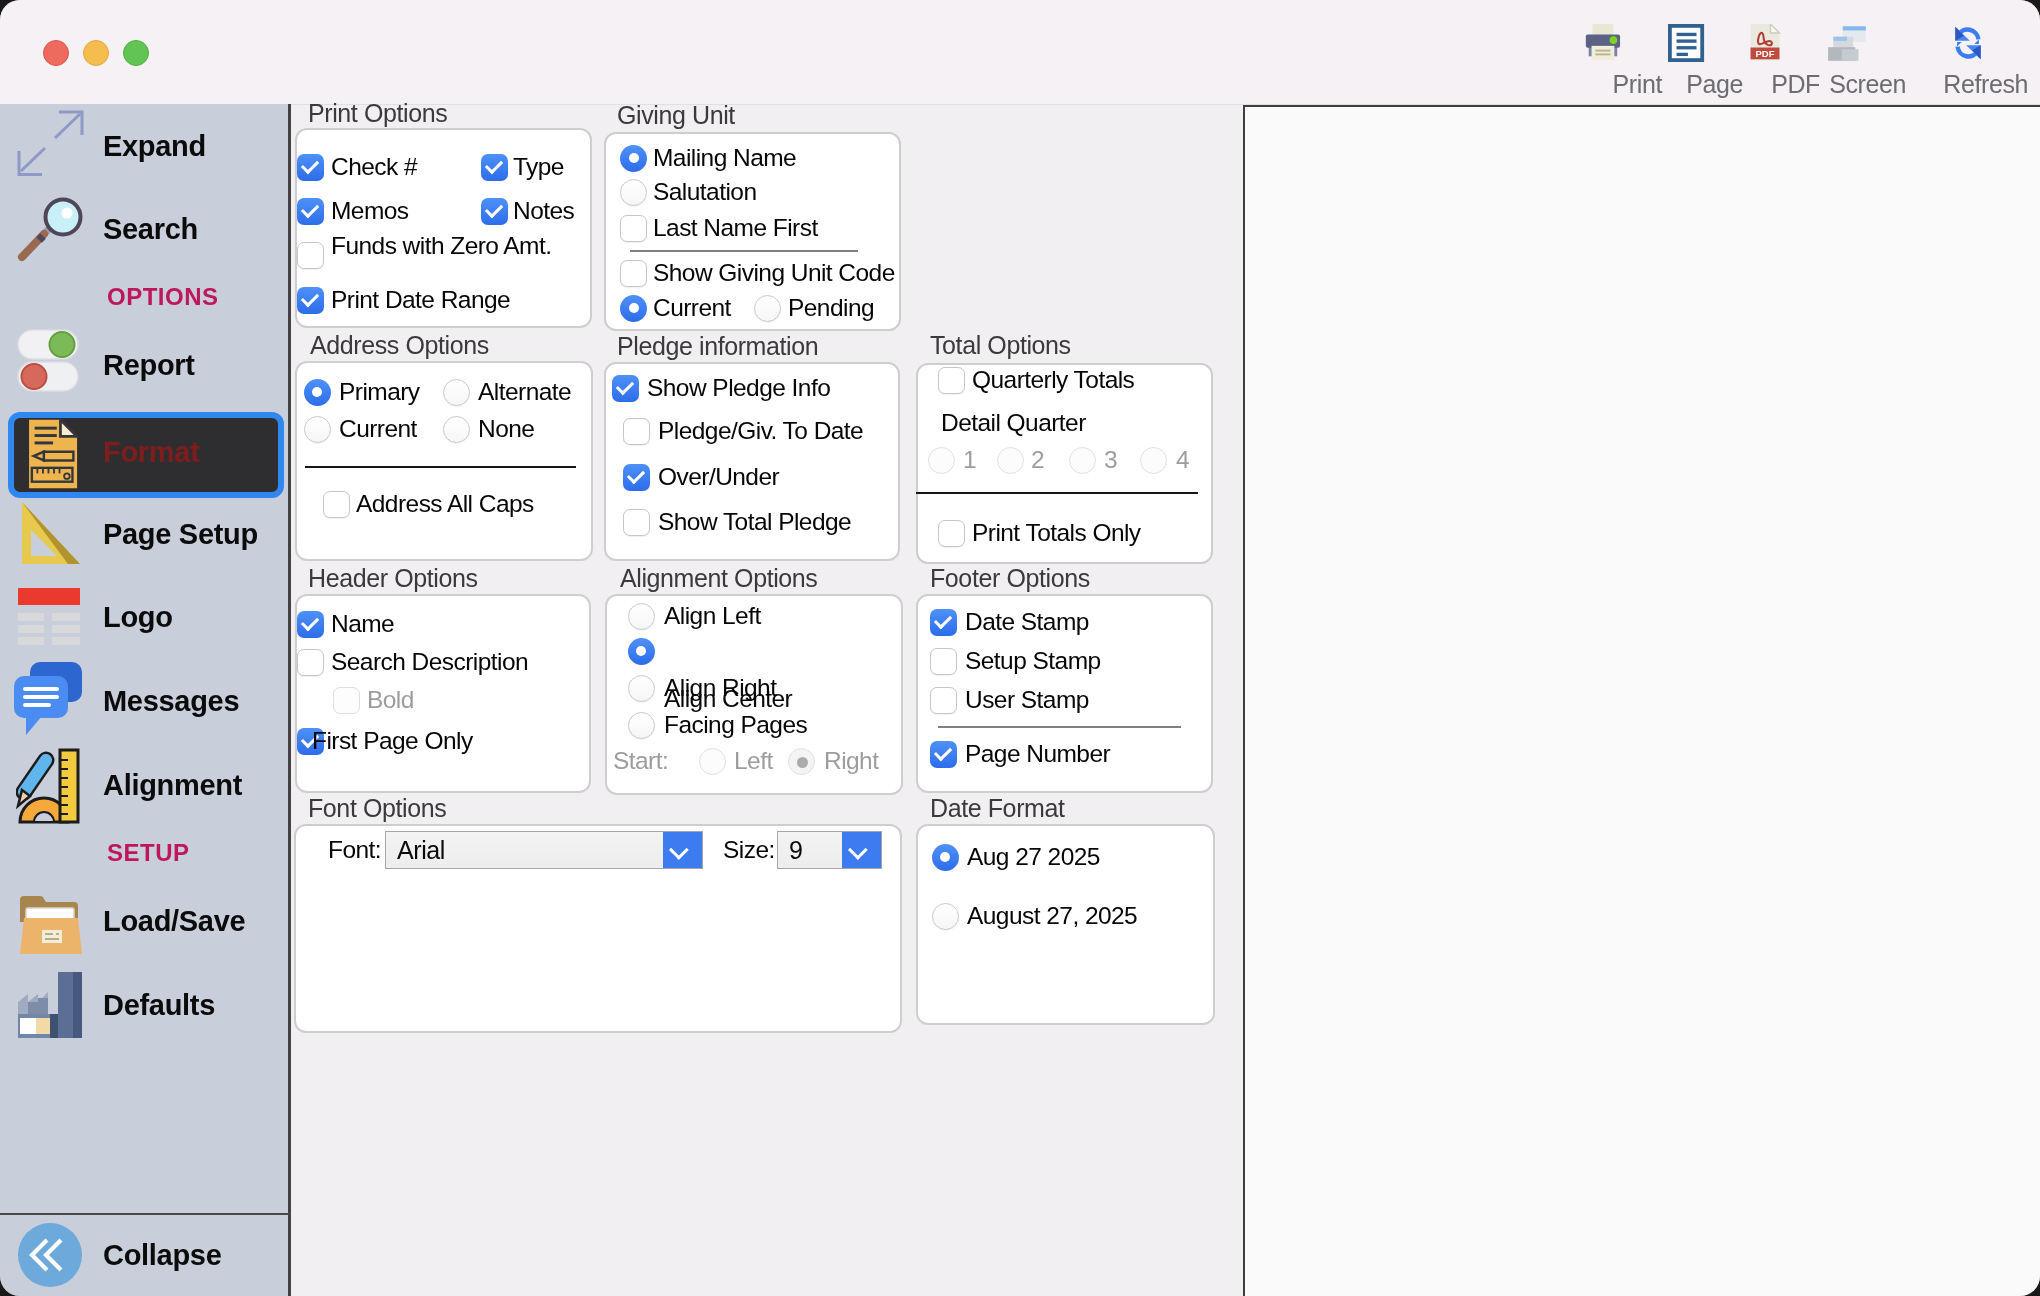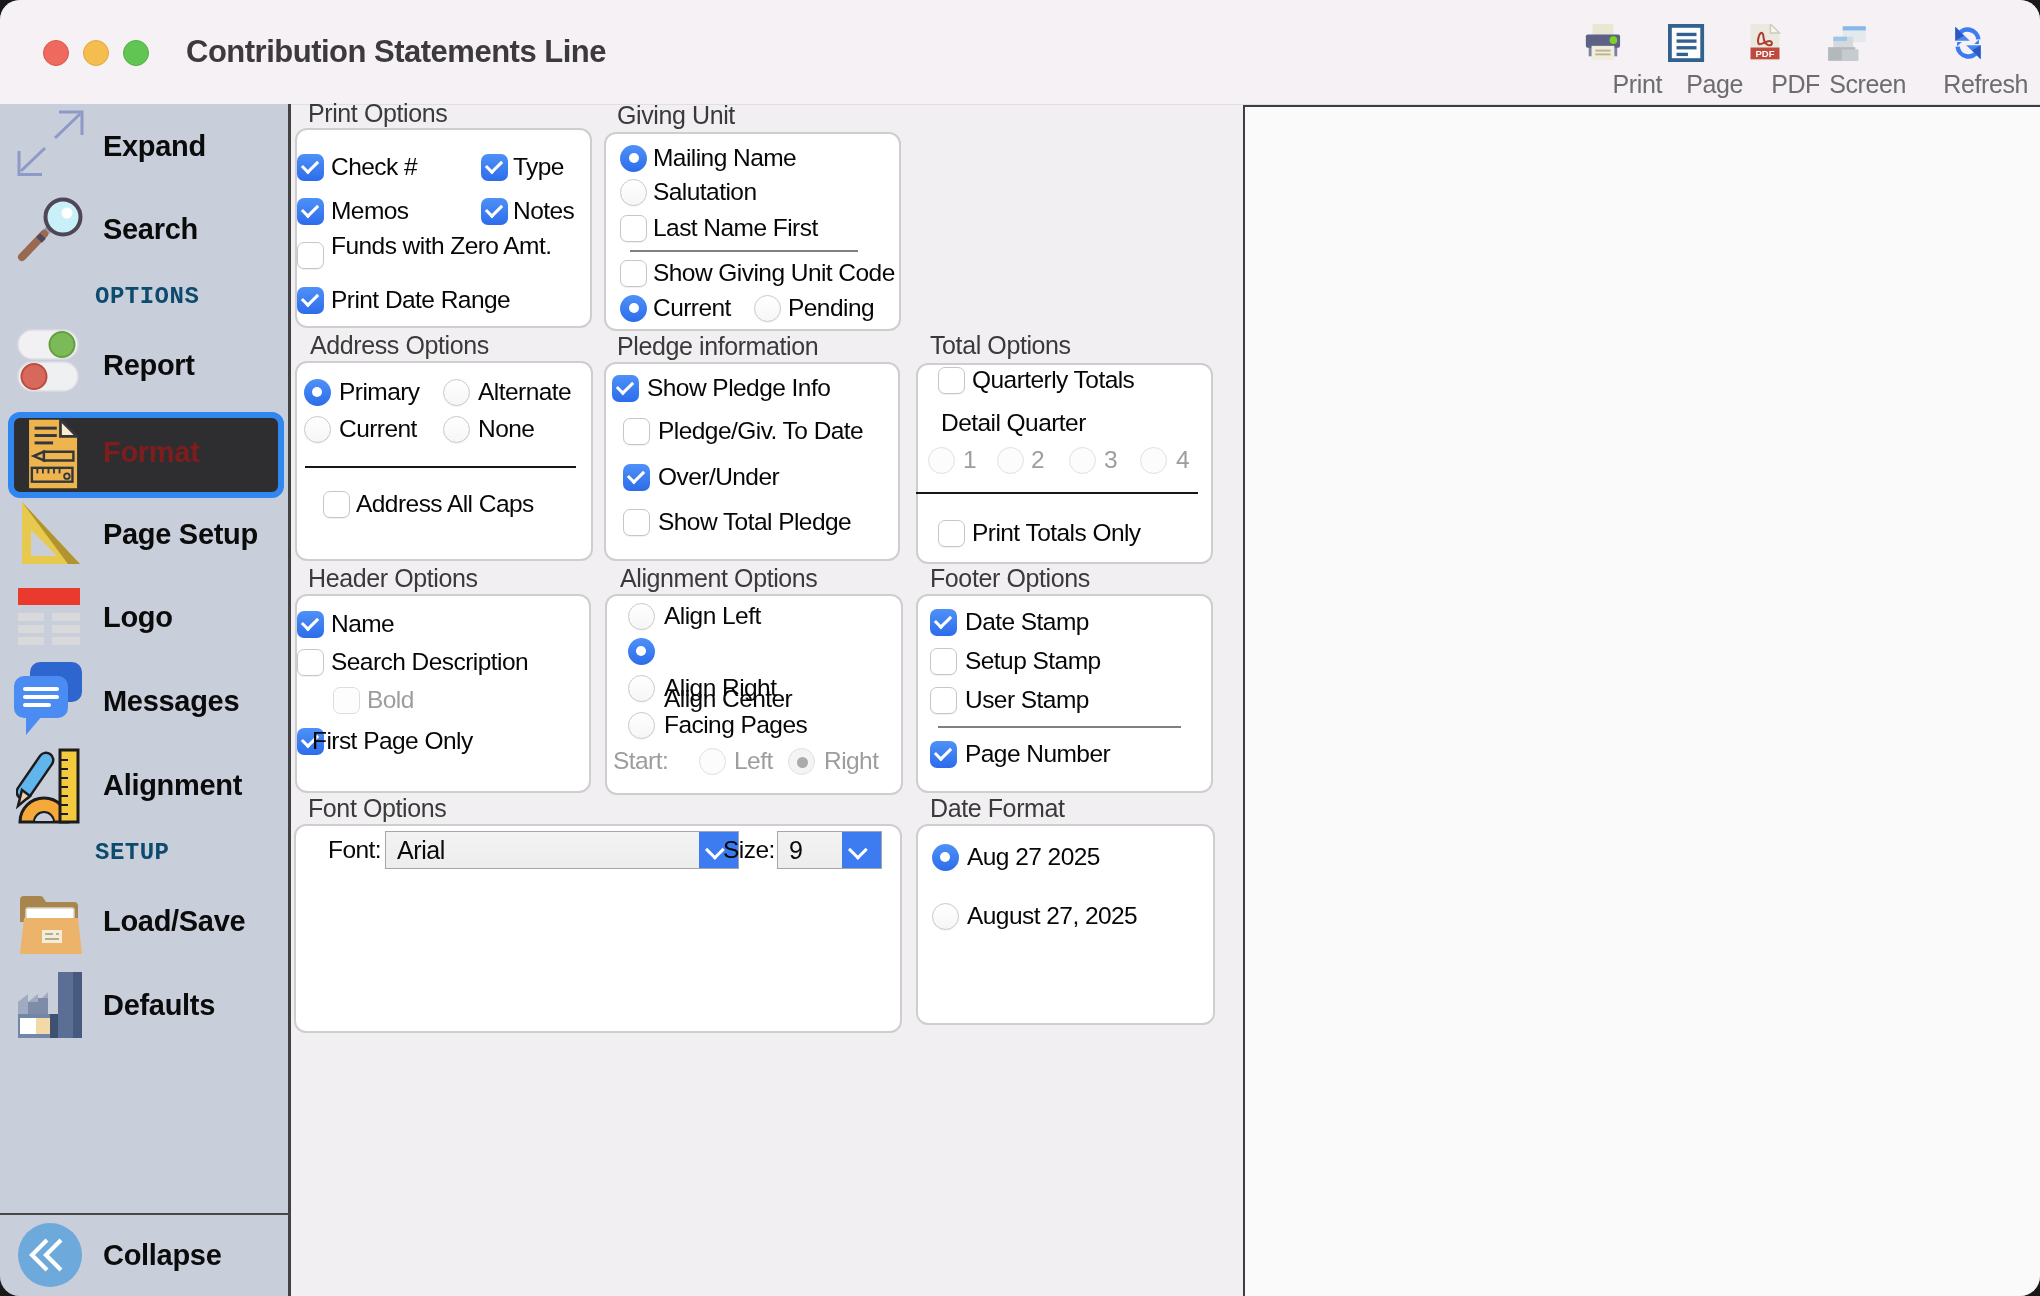--- a/index.html
+++ b/index.html
@@ -4,21 +4,21 @@
 html,body{margin:0;padding:0;}
 body{width:2040px;height:1296px;background:#191919;font-family:"Liberation Sans",sans-serif;position:relative;overflow:hidden;}
 .win{position:absolute;inset:0;border-radius:20px;overflow:hidden;background:#f1eff1;box-shadow:inset 2px 0 0 rgba(30,30,30,0.5),inset -2px 0 0 rgba(30,30,30,0.4),inset 0 -2px 0 rgba(30,30,30,0.5),inset 0 1px 0 rgba(150,145,148,0.6);}
 .titlebar{position:absolute;left:0;top:0;right:0;height:104px;background:#f5f1f4;border-bottom:1px solid #e2dee1;}
 .tl{position:absolute;top:40px;width:24px;height:24px;border-radius:50%;}
 .title{position:absolute;left:186px;top:34px;font-size:31px;font-weight:bold;letter-spacing:-0.5px;color:#3d3a3d;white-space:nowrap;}
 .tbi{position:absolute;top:24px;width:44px;height:38px;}
 .tbl{position:absolute;top:70px;font-size:25px;letter-spacing:-0.4px;color:#6c6c71;text-align:right;width:120px;}
 .sidebar{position:absolute;left:0;top:104px;bottom:0;width:288px;background:#c9cedb;border-right:3px solid #424242;}
 .sbl{position:absolute;z-index:3;left:103px;font-size:29px;font-weight:bold;letter-spacing:-0.3px;color:#0b0b0b;white-space:nowrap;}
-.sbh{position:absolute;left:95px;font-size:24px;font-weight:bold;letter-spacing:0.5px;color:#0c4a6e;font-family:Liberation Mono, monospace;}
+.sbh{position:absolute;left:107px;font-size:24px;font-weight:bold;letter-spacing:0.5px;color:#be185d;}
 .sel{position:absolute;left:8px;top:308px;width:264px;height:74px;background:#2e2e30;border:6px solid #2f87ef;border-radius:12px;}
 .ic{position:absolute;z-index:2;}
 .content{position:absolute;left:291px;top:105px;width:952px;bottom:0;background:#f1eff1;}
 .rpanel{position:absolute;left:1243px;top:105px;right:0;bottom:0;background:#fbfafb;border-left:2px solid #3e3e3e;border-top:2px solid #3e3e3e;}
 .glabel{position:absolute;font-size:25px;letter-spacing:-0.4px;color:#3a3a3a;white-space:nowrap;}
 .gbox{position:absolute;background:#fff;border:2px solid #cecece;border-radius:12px;box-sizing:border-box;}
 .cb{position:absolute;width:27px;height:27px;border-radius:7px;box-sizing:border-box;}
 .cb.on{background:linear-gradient(180deg,#4e91f8 0%,#2d6cea 100%);}
 .cb.on::after{content:"";position:absolute;left:5px;top:6px;width:13px;height:7px;border-left:3.5px solid #fff;border-bottom:3.5px solid #fff;transform:rotate(-45deg);}
 .cb.off{background:#fff;border:1.5px solid #c6c6c6;box-shadow:0 1px 1px rgba(0,0,0,0.06);}
@@ -41,21 +41,20 @@
 .sample{position:absolute;left:305px;top:877px;width:577px;height:136px;background:#f3f2f3;border-style:solid;border-width:2px;border-color:#8d8d8e #aaaaab #aaaaab #aaaaab;box-sizing:border-box;text-align:center;}
 .sample span{font-size:22px;letter-spacing:-0.3px;color:#0a0a0a;position:relative;top:3px;}
 </style></head>
 <body>
 <div class="win">
 
 <div class="titlebar">
 <div class="tl" style="left:43px;background:#ee6a5e;border:1px solid #dd5347;"></div>
 <div class="tl" style="left:83px;background:#f5bd4f;border:1px solid #e0a73e;"></div>
 <div class="tl" style="left:123px;background:#61c554;border:1px solid #4fae43;"></div>
-<div class="title">Contribution Statements Line</div>
 <svg class="tbi" style="left:1580px;" width="44" height="40" viewBox="0 0 44 40">
 <rect x="12" y="0" width="22" height="13" fill="#eae6d4"></rect>
 <rect x="8" y="24" width="5" height="10" fill="#7c82a6"></rect>
         <rect x="33" y="24" width="5" height="10" fill="#7c82a6"></rect>
 <rect x="5" y="11" width="36" height="14" rx="2" fill="#5b6286"></rect>
 <circle cx="34" cy="17" r="4" fill="#7ed321"></circle>
 <rect x="11" y="23" width="24" height="15" fill="#f0edda"></rect>
 <g stroke="#b9b294" stroke-width="2">
           <line x1="15" y1="28" x2="31" y2="28"></line>
           <line x1="15" y1="32" x2="31" y2="32"></line>
@@ -336,21 +335,21 @@
 <div class="cb off" style="left:930px;top:686.5px;"></div>
 <div class="lbl" style="left:965px;top:686px;">User Stamp</div>
 <div class="hr" style="left:938px;top:726px;width:243px;"></div>
 <div class="cb on" style="left:930px;top:740.5px;"></div>
 <div class="lbl" style="left:965px;top:740px;">Page Number</div>
 <div class="glabel" style="left:308px;top:794px;">Font Options</div>
 <div class="glabel" style="left:930px;top:794px;">Date Format</div>
 <div class="gbox" style="left:294px;top:824px;width:608px;height:209px;"></div>
 <div class="gbox" style="left:916px;top:824px;width:299px;height:201px;"></div>
 <div class="lbl" style="left:328px;top:836px;">Font:</div>
-<div class="combo" style="left:385px;top:831px;width:354px;">
+<div class="combo" style="left:385px;top:831px;width:318px;">
       <span class="ctext">Arial</span>
       <span class="cbtn"></span>
     </div>
 <div class="lbl" style="left:723px;top:836px;">Size:</div>
 <div class="combo" style="left:777px;top:831px;width:105px;">
       <span class="ctext">9</span>
       <span class="cbtn"></span>
     </div>
 <div class="rd on" style="left:931.5px;top:843.5px;"></div>
 <div class="lbl" style="left:967px;top:843px;">Aug 27 2025</div>

